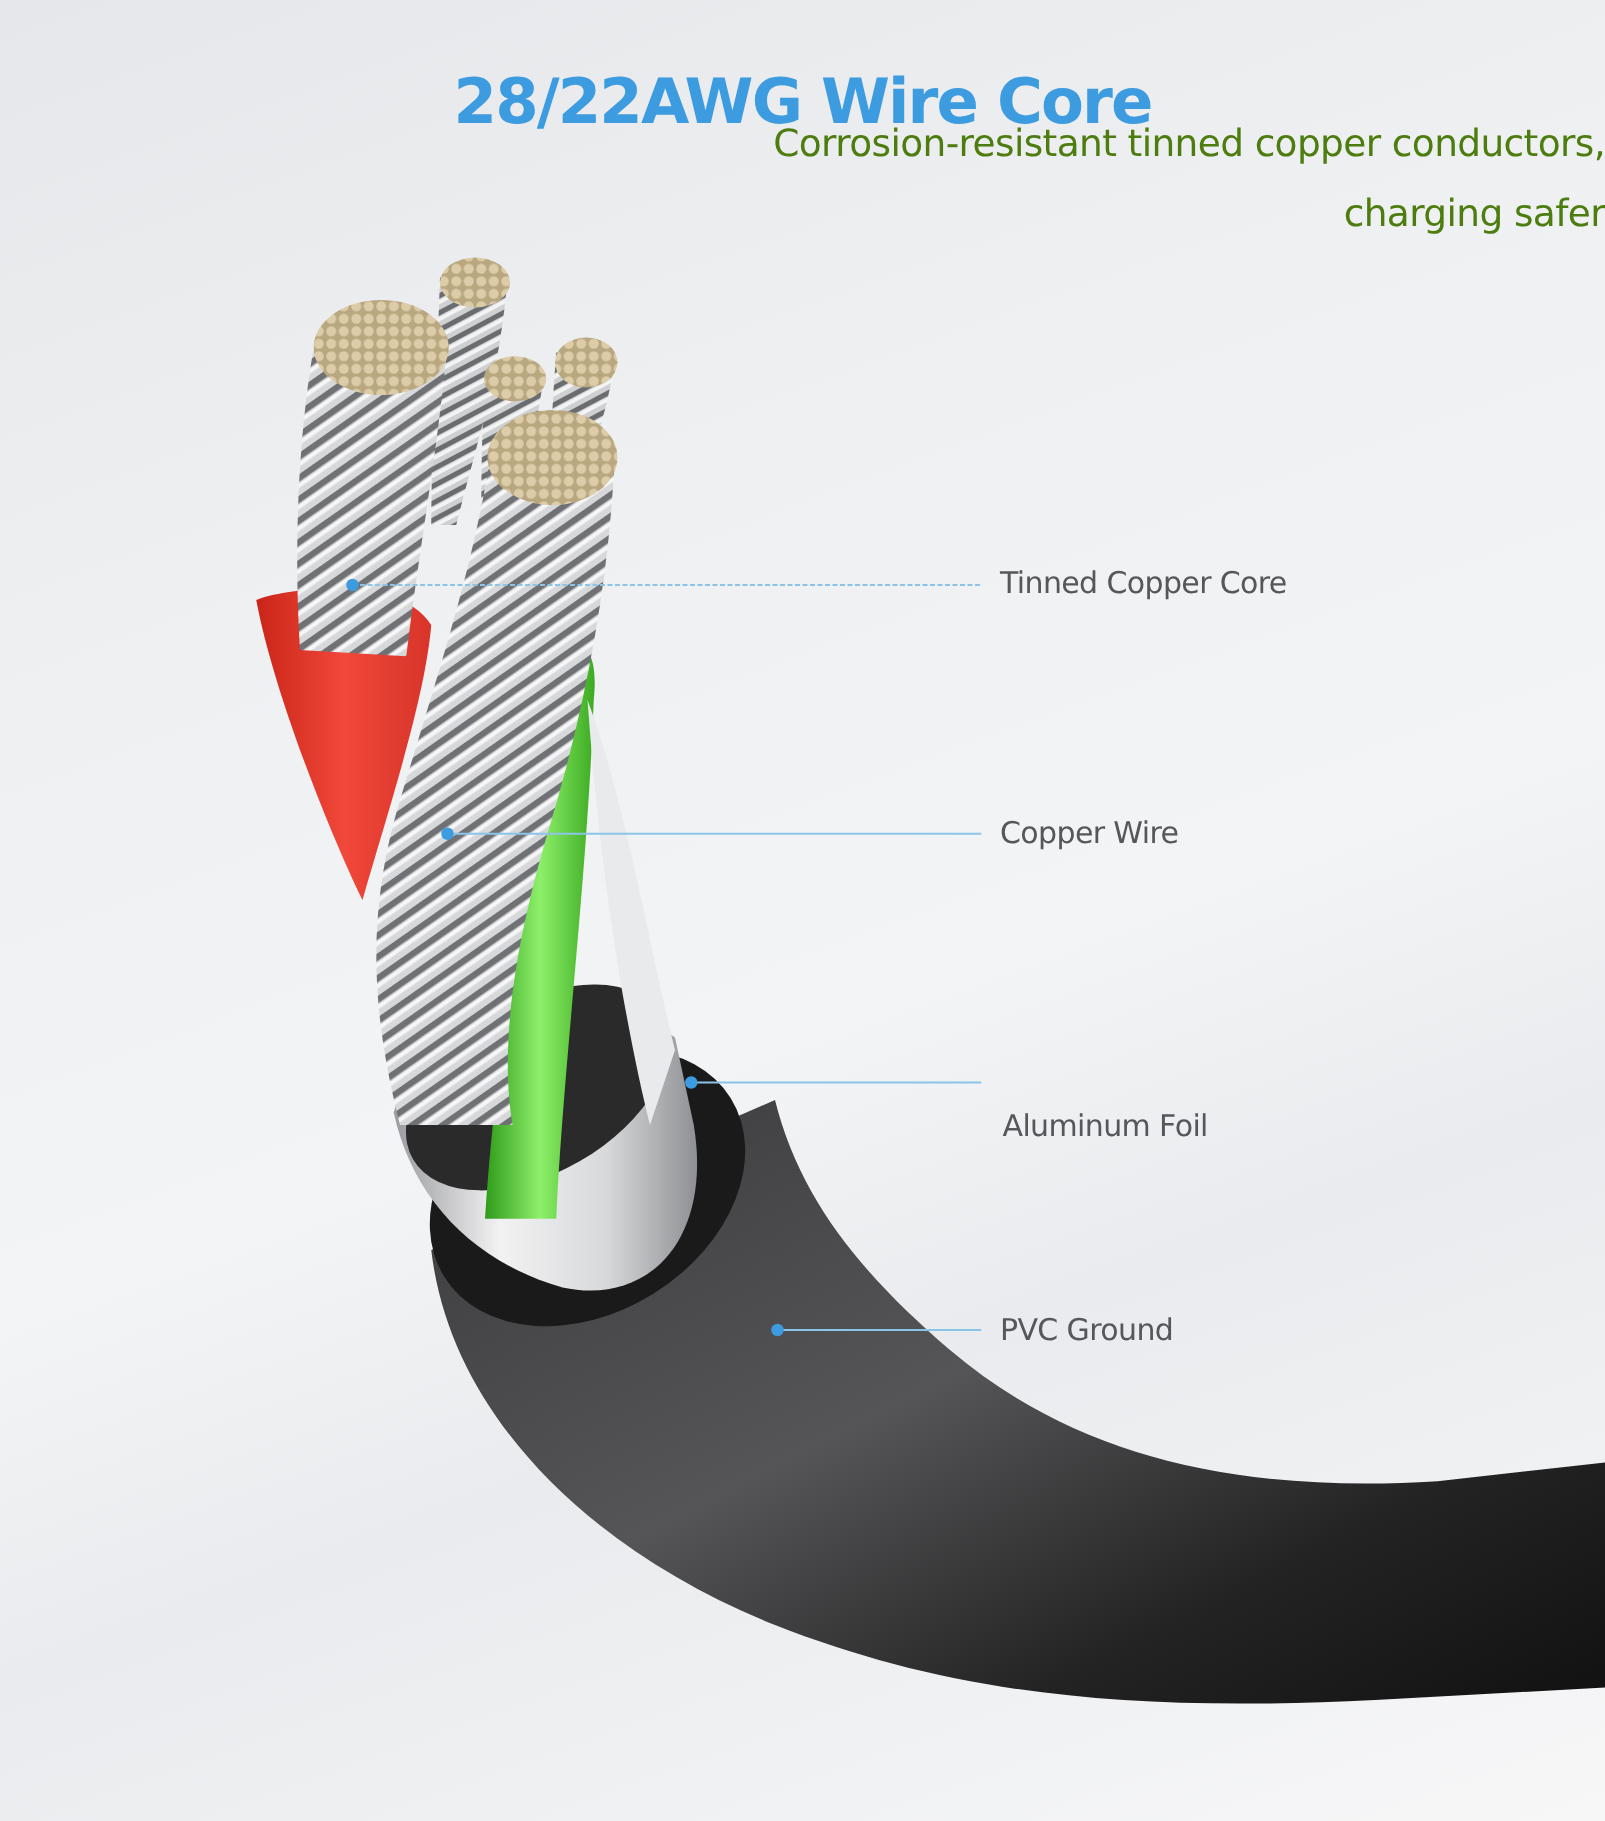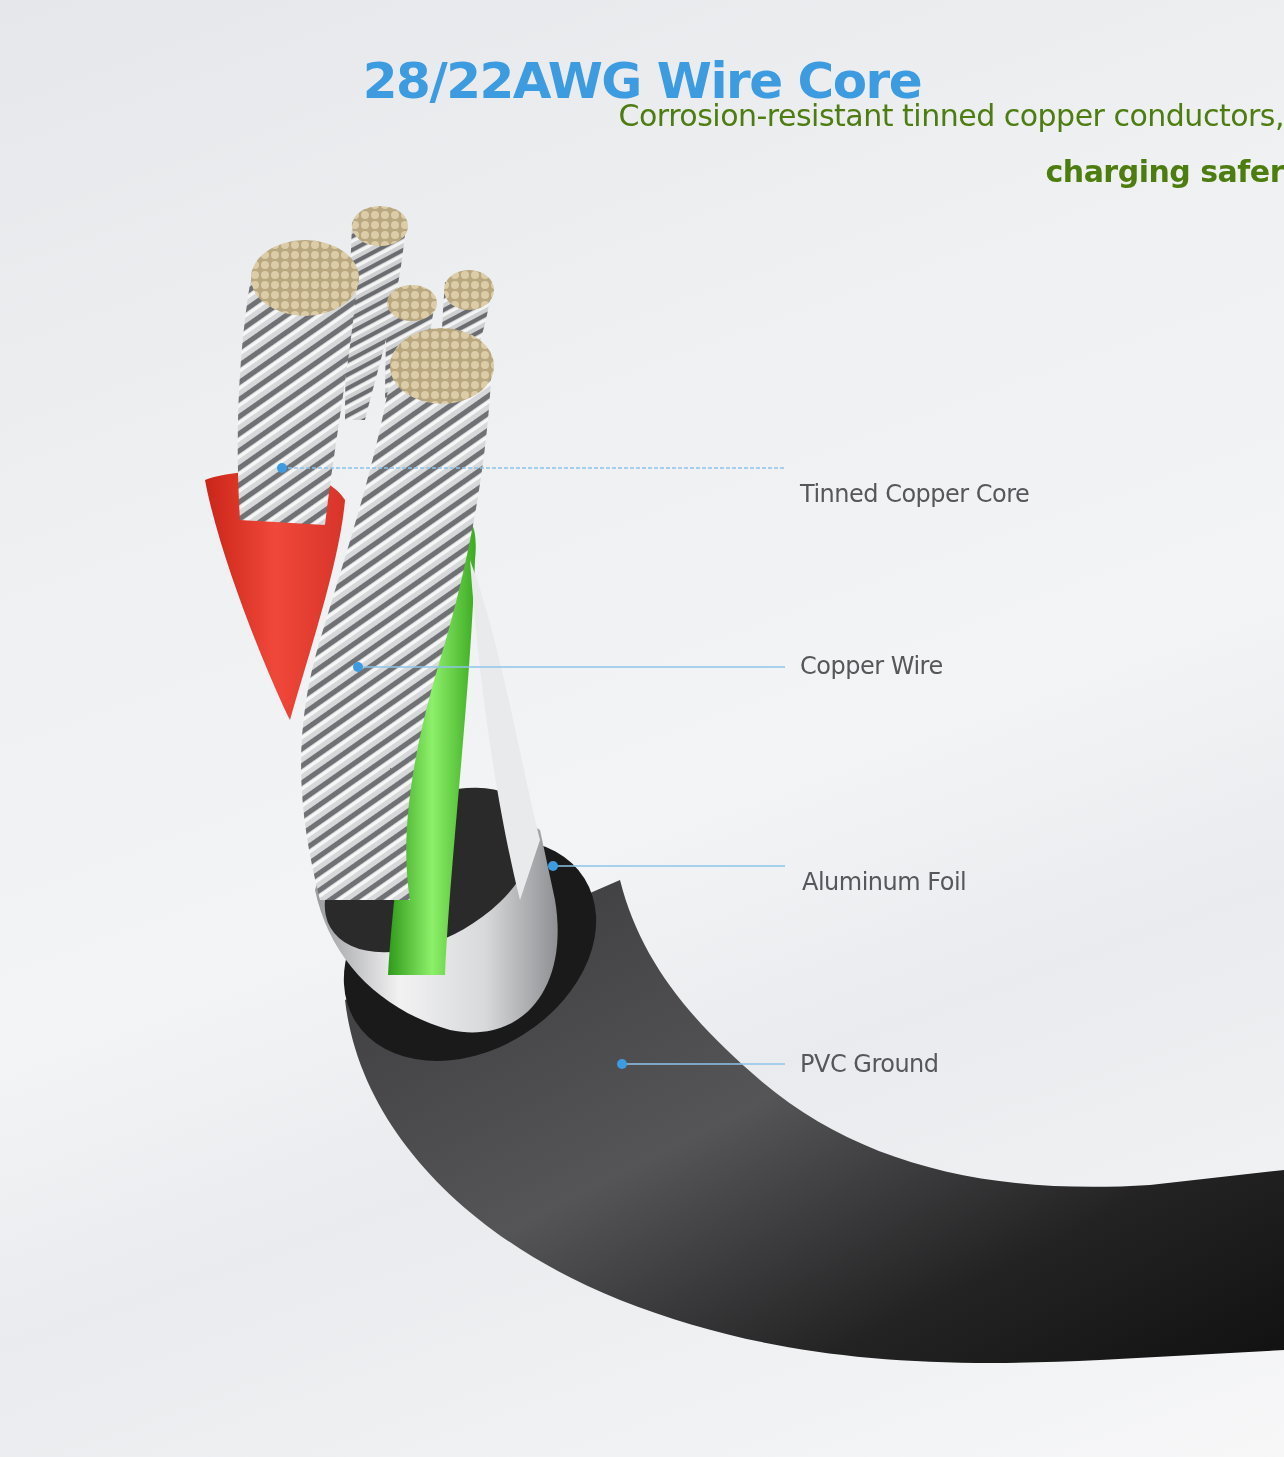--- a/index.html
+++ b/index.html
@@ -12,21 +12,21 @@
       position: absolute; left: 0; right: 0; top: 8px; text-align: center;
       font-family: "DejaVu Sans", sans-serif; font-weight: bold;
       font-size: 50px; letter-spacing: -1.5px; color: #3d9be0; margin-top: 44px;
     }
     .subtitle {
       position: absolute; left: 0; right: 0; text-align: right;
       font-family: "DejaVu Sans", sans-serif; font-size: 30px; color: #4d7c0f;
       letter-spacing: -0.5px;
     }
     .sub1 { top: 98px; }
-    .sub2 { top: 154px; font-weight: bold; }
+    .sub2 { top: 154px; }
     .illus { position: absolute; left: 0; top: 0; width: 1284px; height: 1457px; }
     .callout-label {
       position: absolute; font-family: "DejaVu Sans", sans-serif;
       font-size: 24px; color: #55575b; letter-spacing: -0.5px; white-space: nowrap;
     }
   </style>
 </head>
 <body>
 
 <div>
@@ -107,18 +107,18 @@
     </g>
     <circle cx="282" cy="468" r="5" fill="#3d9be0"></circle>
     <line x1="358" y1="667" x2="785" y2="667" stroke="#8cc4e8" stroke-width="1.5"></line>
     <circle cx="358" cy="667" r="5" fill="#3d9be0"></circle>
     <line x1="553" y1="866" x2="785" y2="866" stroke="#8cc4e8" stroke-width="1.5"></line>
     <circle cx="553" cy="866" r="5" fill="#3d9be0"></circle>
     <line x1="622" y1="1064" x2="785" y2="1064" stroke="#8cc4e8" stroke-width="1.5"></line>
     <circle cx="622" cy="1064" r="5" fill="#3d9be0"></circle>
   </svg>
 
-  <div class="callout-label" style="left:800px; top:480px;text-align:right;">Tinned Copper Core</div>
+  <div class="callout-label" style="left:800px; top:452px;text-align:right;">Tinned Copper Core</div>
   <div class="callout-label" style="left:800px; top:652px;">Copper Wire</div>
-  <div class="callout-label" style="left:802px; top:868px;">Aluminum Foil</div>
+  <div class="callout-label" style="left:802px; top:887px;">Aluminum Foil</div>
   <div class="callout-label" style="left:800px; top:1050px;">PVC Ground</div>
 
 </div>
 
 </body></html>

